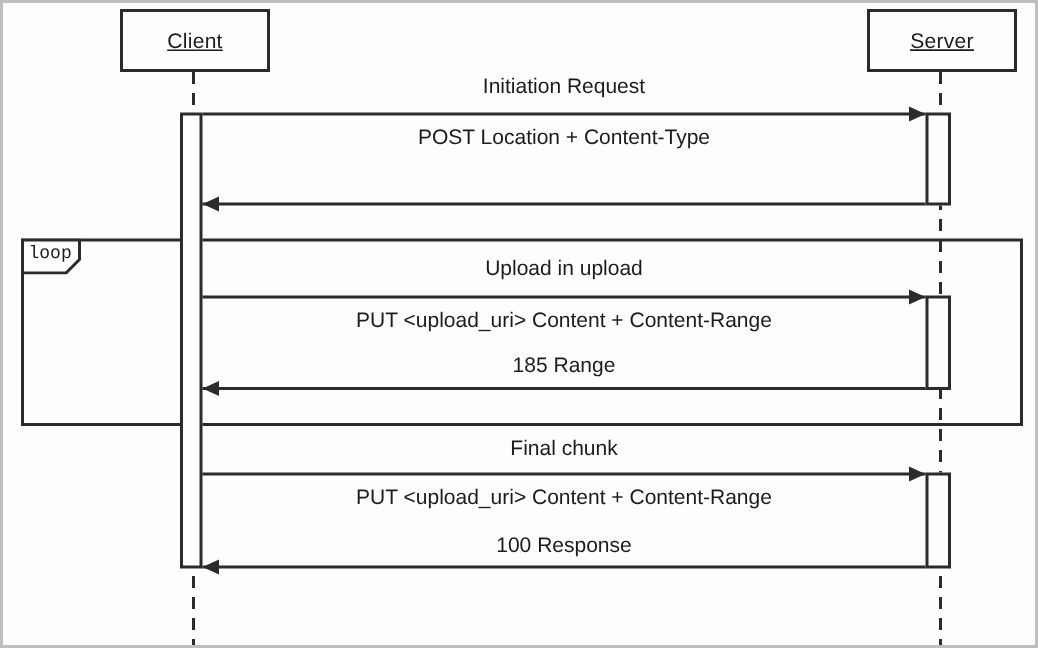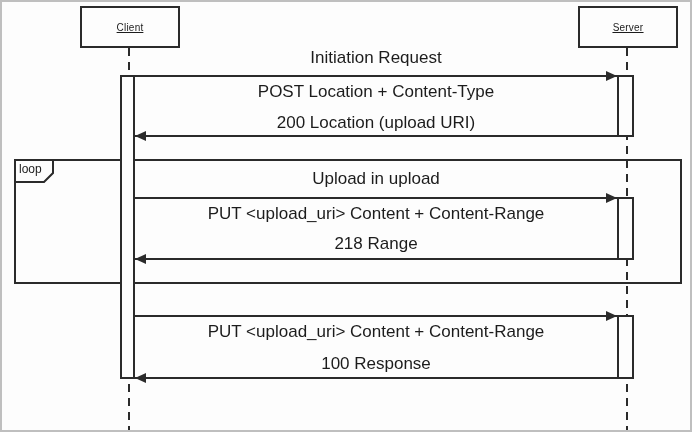--- a/index.html
+++ b/index.html
@@ -23,21 +23,21 @@
     height: 42px;
     box-sizing: border-box;
     border: 2px solid #2b2b2b;
     background: #fdfdfd;
     display: flex;
     align-items: center;
     justify-content: center;
     z-index: 6;
   }
   .actor-box .actor-label {
-    font-size: 10px;
+    font-size: 14px;
     text-decoration: underline;
     letter-spacing: 0.2px;
     text-align: right;
   }
   .actor-client { left: 78px; }
   .actor-server { left: 576px; text-decoration: underline; }
 
   
   .lifeline {
     position: absolute;
@@ -71,20 +71,21 @@
     width: 40px;
     height: 24px;
     z-index: 7;
   }
   .loop-operator-label {
     position: absolute;
     left: 17px;
     top: 160px;
     font-size: 12px;
     z-index: 8;
+    font-family: Liberation Mono, monospace;
   }
 
   
   .activation {
     position: absolute;
     box-sizing: border-box;
     border: 2px solid #2b2b2b;
     background: #fdfdfd;
     z-index: 3;
   }
@@ -122,21 +123,21 @@
     border-bottom: 5px solid transparent;
     border-right: 11px solid #2b2b2b;
   }
 
   
   .msg-label {
     position: absolute;
     left: 133px;
     width: 482px;
     text-align: center;
-    font-size: 17px;
+    font-size: 14px;
     line-height: 15px;
     white-space: nowrap;
     z-index: 5;
   }
 </style>
 </head>
 <body>
 
 <div class="frame">
 
@@ -157,27 +158,27 @@
   <div class="loop-operator-label">loop</div>
 
   <div class="activation act-client"></div>
   <div class="activation act-server-1"></div>
   <div class="activation act-server-2"></div>
   <div class="activation act-server-3"></div>
 
   <div class="msg-label" style="top:48px">Initiation Request</div>
   <div class="arrow to-server" style="top:73px"></div>
   <div class="msg-label" style="top:82px">POST Location + Content-Type</div>
-  <div class="msg-label" style="top:113px">200 Location (upload URI)</div>
   <div class="arrow to-client" style="top:133px"></div>
 
   <div class="msg-label" style="top:169px">Upload in upload</div>
   <div class="arrow to-server" style="top:195px"></div>
   <div class="msg-label" style="top:204px">PUT &lt;upload_uri&gt; Content + Content-Range</div>
-  <div class="msg-label" style="top:234px">218 Range</div>
+  <div class="msg-label" style="top:234px">185 Range</div>
   <div class="arrow to-client" style="top:256px"></div>
 
+  <div class="msg-label" style="top:289px">Final chunk</div>
   <div class="arrow to-server" style="top:313px"></div>
   <div class="msg-label" style="top:322px">PUT &lt;upload_uri&gt; Content + Content-Range</div>
   <div class="msg-label" style="top:354px">100 Response</div>
   <div class="arrow to-client" style="top:375px"></div>
 
 </div>
 
 </body></html>

